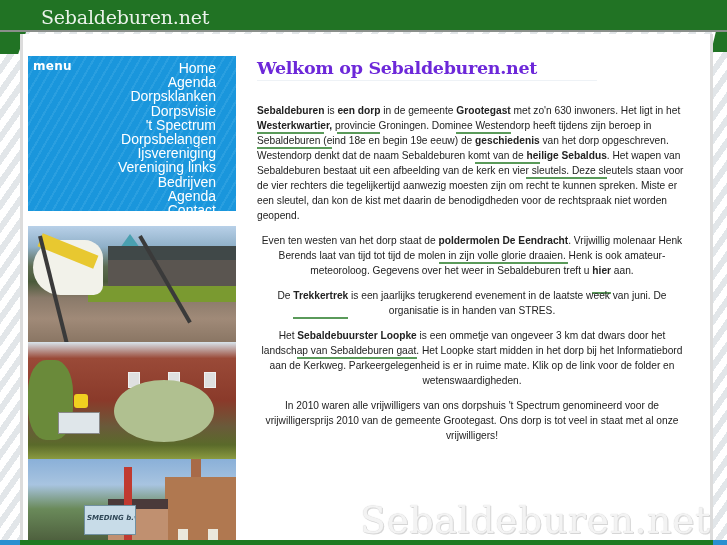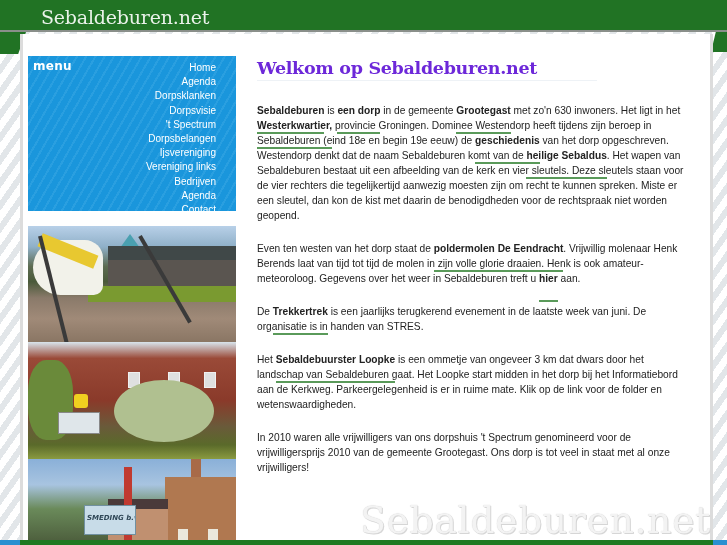--- a/index.html
+++ b/index.html
@@ -41,21 +41,21 @@
       background: #1a96dc;
       background-image: repeating-linear-gradient(-60deg, #1a96dc 0px, #1a96dc 6px, #2a9fe0 6px, #2a9fe0 8px);
       overflow: hidden;
     }
     .menu-label {
       position: absolute; left: 5px; top: 3px;
       font-family: "DejaVu Sans", sans-serif; font-weight: bold;
       font-size: 12px; color: #ffffff; letter-spacing: 0.3px;
     }
     .menu-list { position: absolute; right: 20px; top: 5px; list-style: none; text-align: right; }
-    .menu-list li { height: 14.2px; line-height: 14px; font-size: 10px; color: #ffffff; cursor: pointer; }
+    .menu-list li { height: 14.2px; line-height: 14px; font-size: 14px; color: #ffffff; cursor: pointer; }
     .photo {
       position: absolute; left: 28px; width: 208px; overflow: hidden;
     }
     .photo1 { top: 226px; height: 116px;
       background: linear-gradient(180deg, #b8d0e8 0%, #8fb0c8 18%, #5c6b50 35%, #4a5a3a 48%, #8a7a6a 62%, #a08a78 80%, #8a7664 100%);
     }
     .photo1 .roof { position: absolute; left: 80px; top: 20px; width: 128px; height: 14px; background: #404848; }
     .photo1 .wall { position: absolute; left: 80px; top: 34px; width: 128px; height: 40px; background: #5a5550; }
     .photo1 .cone { position: absolute; left: 82px; top: 8px; width: 0; height: 0; border-left: 20px solid transparent; border-right: 20px solid transparent; border-bottom: 28px solid #4aa0b0; }
     .photo1 .sign { position: absolute; left: 5px; top: 14px; width: 70px; height: 55px; background: #f2f2ea; border-radius: 30px 20px 10px 30px; }
@@ -83,21 +83,21 @@
     .photo3 .hwin { position: absolute; top: 70px; width: 10px; height: 16px; background: #eae8dc; }
     .content { position: absolute; left: 257px; top: 58px; width: 430px; }
     .page-title {
       font-family: "DejaVu Serif", "Liberation Serif", serif; font-weight: bold;
       font-size: 17.5px; color: #6d28d9; letter-spacing: -0.3px;
       padding-bottom: 2px;
       border-bottom: 1px solid #eef2f6;
       width: 340px;
     }
     .para { font-size: 10.2px; line-height: 15px; color: #222; margin-top: 22px; }
-    .para + .para { margin-top: 18px; }
+    .para + .para { margin-top: 10px; text-align: center; }
     .content .para:nth-of-type(1) { margin-top: 22px; }
     a.lnk { color: #222; font-weight: bold; text-decoration: none; border-bottom: 2px solid #5a9a5a; cursor: pointer; padding-bottom: 16px; }
     .watermark {
       position: absolute; left: 360px; top: 498px;
       font-family: "DejaVu Serif", "Liberation Serif", serif;
       font-size: 38px; color: #f3f3f3; letter-spacing: 0.5px;
       text-shadow: 0 0 1px #c8c8c8, 1px 1px 0 #d8d8d8;
     }
     .footer-bar { position: absolute; left: 20px; top: 540px; width: 693px; height: 5px; background: #1f7a22; }
     .footer-left { position: absolute; left: 0; top: 540px; width: 20px; height: 5px; background: #2a90d0; }

